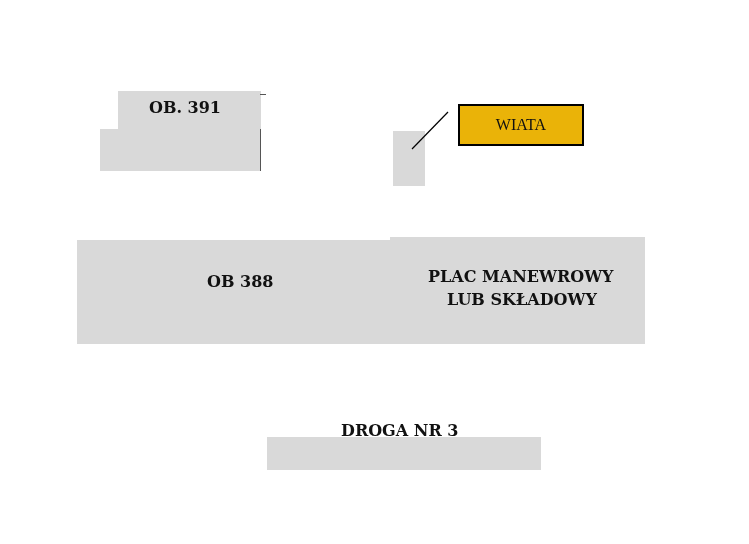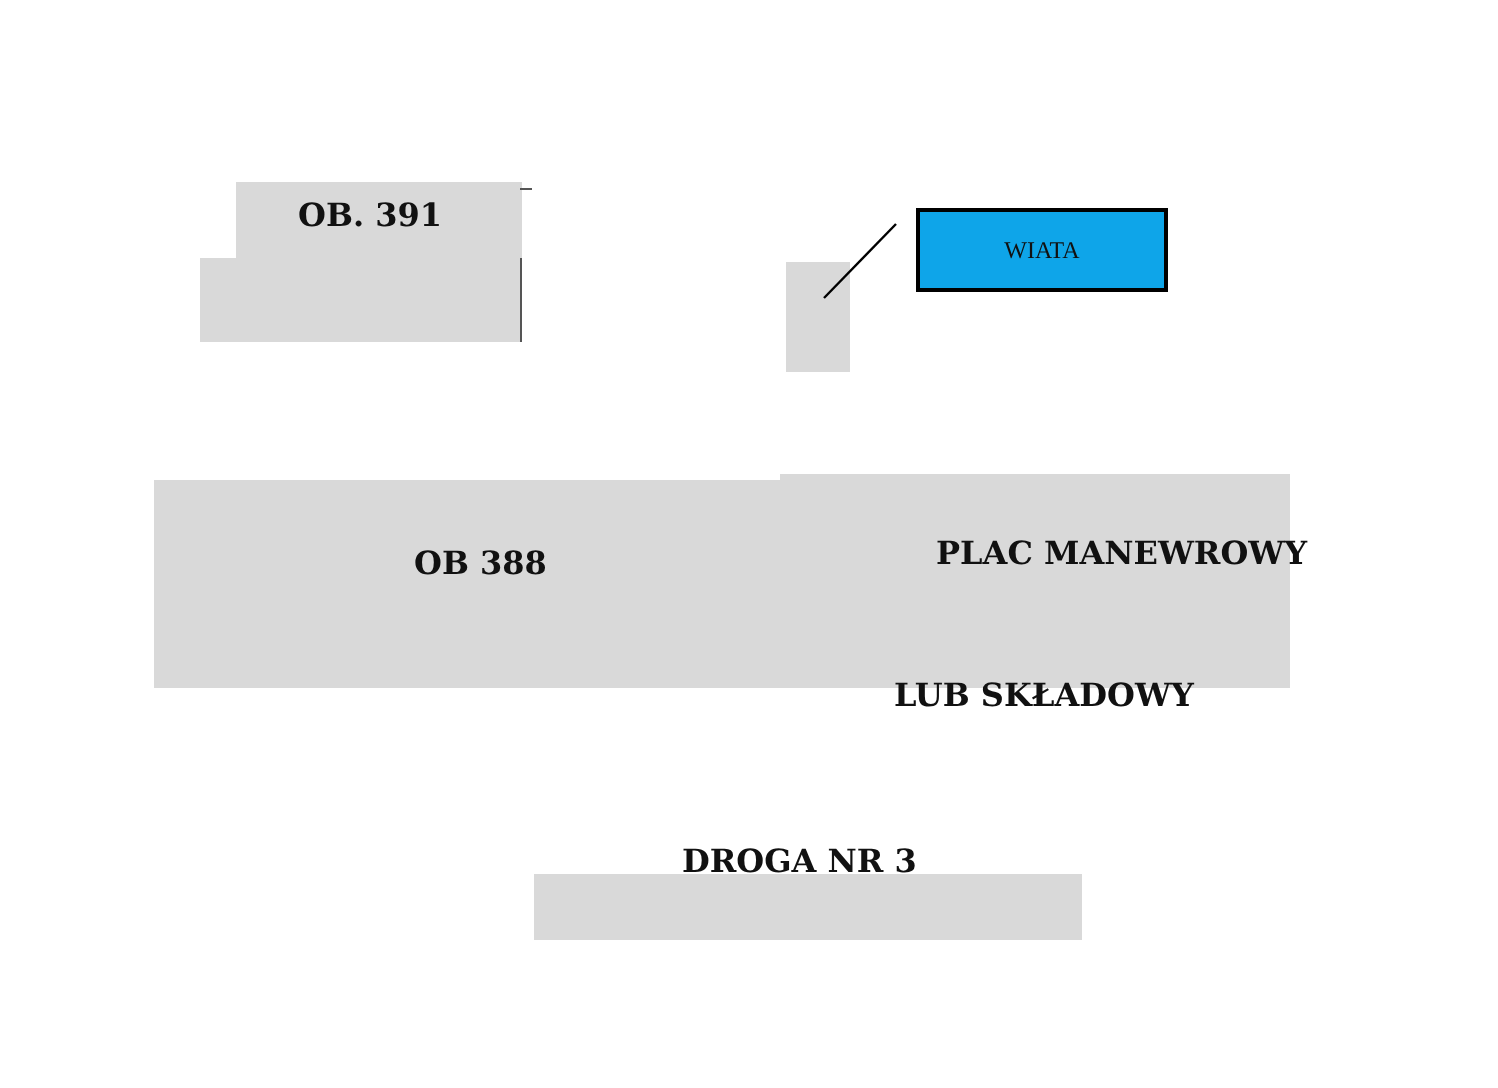--- a/index.html
+++ b/index.html
@@ -1,22 +1,22 @@
 <!DOCTYPE html>
 <html><head>
 <meta charset="utf-8">
 <style>
   html, body { margin:0; padding:0; background:#ffffff; }
   body { width:749px; height:544px; position:relative; overflow:hidden;
          font-family:"DejaVu Serif", "Liberation Serif", serif; }
   .shape { position:absolute; background:#d9d9d9; }
   .label { position:absolute; font-weight:bold; color:#111; font-size:16px;
            font-family:"DejaVu Serif", "Liberation Serif", serif; white-space:nowrap; }
-  .box { position:absolute; background:#0ea5e9; border:2px solid #000; box-sizing:border-box;
-         display:flex; align-items:center; justify-content:center; font-size:12px;
+  .box { position:absolute; background:#eab308; border:2px solid #000; box-sizing:border-box;
+         display:flex; align-items:center; justify-content:center; font-size:16px;
          font-family:"Liberation Serif", serif; color:#111; }
   svg.lines { position:absolute; left:0; top:0; width:749px; height:544px; pointer-events:none; }
 </style>
 </head>
 <body>
 
 <div class="shape" style="left:118px;top:91px;width:143px;height:40px;"></div>
 <div class="shape" style="left:100px;top:129px;width:161px;height:42px;"></div>
 <div style="position:absolute;left:260px;top:129px;width:1px;height:42px;background:#555;"></div>
 <div style="position:absolute;left:260px;top:94px;width:6px;height:1px;background:#555;"></div>
@@ -26,17 +26,17 @@
 <div class="box" style="left:458px;top:104px;width:126px;height:42px;">
   <span>WIATA</span>
 </div>
 <svg class="lines">
   <line x1="412" y1="149" x2="448" y2="112" stroke="#000" stroke-width="1.2"></line>
 </svg>
 
 <div class="shape" style="left:77px;top:240px;width:315px;height:104px;"></div>
 <div class="shape" style="left:390px;top:237px;width:255px;height:107px;"></div>
 <div class="label" style="left:207px;top:272px;">OB 388</div>
-<div class="label" style="left:428px;top:267px;margin-left:40px;">PLAC MANEWROWY</div>
-<div class="label" style="left:447px;top:290px;margin-top:48px;">LUB SKŁADOWY</div>
+<div class="label" style="left:428px;top:267px;">PLAC MANEWROWY</div>
+<div class="label" style="left:447px;top:290px;">LUB SKŁADOWY</div>
 
 <div class="shape" style="left:267px;top:437px;width:274px;height:33px;"></div>
 <div class="label" style="left:341px;top:421px;">DROGA NR 3</div>
 
 </body></html>

